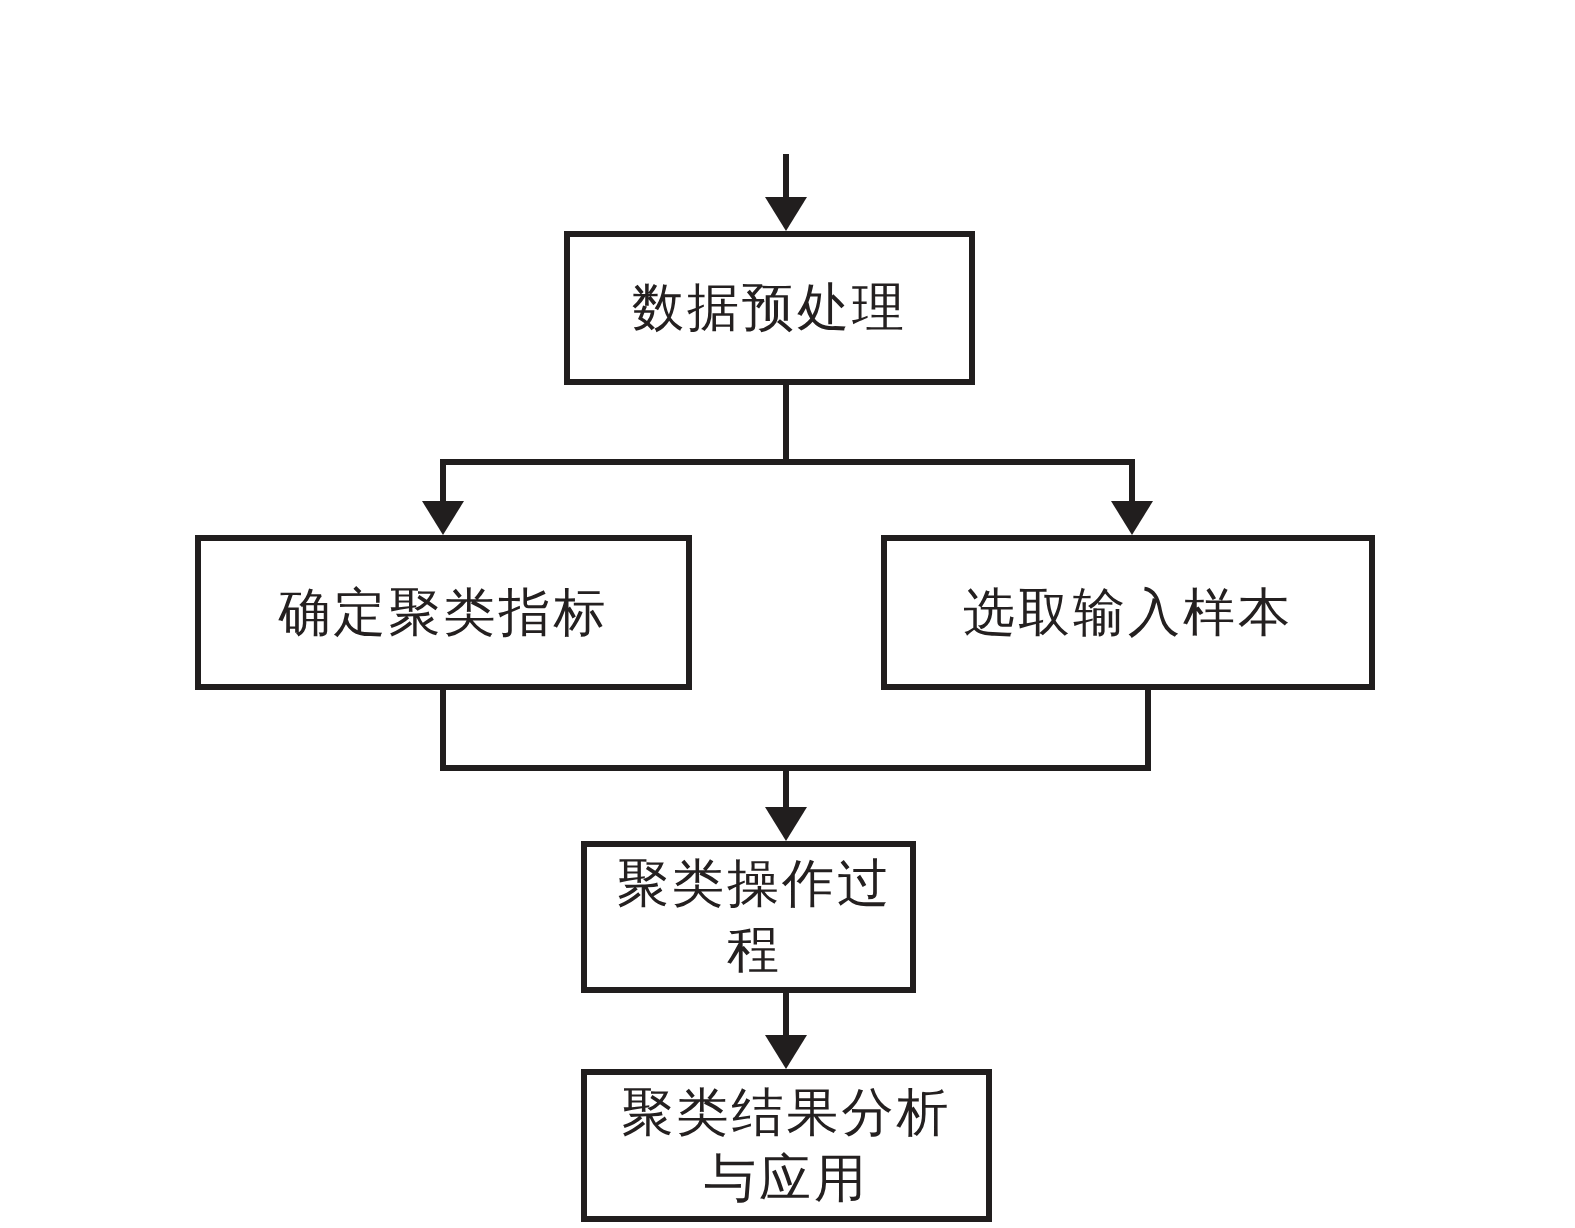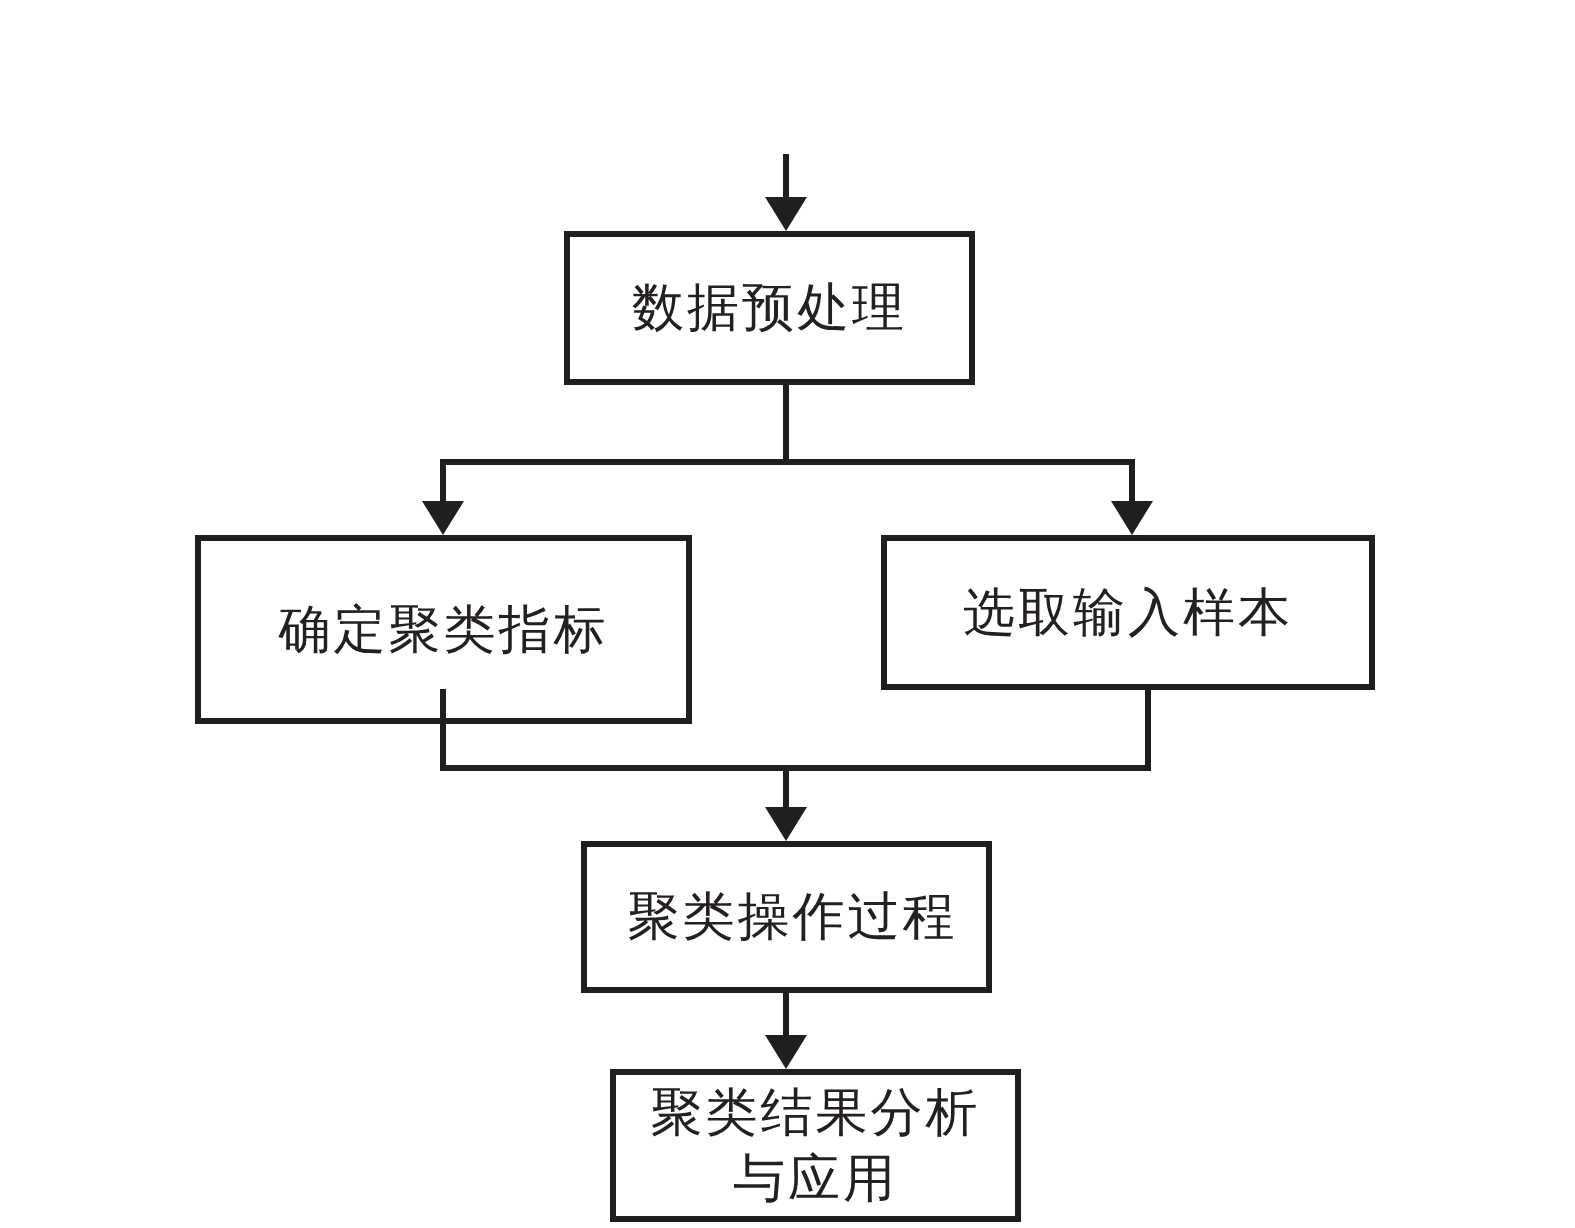--- a/index.html
+++ b/index.html
@@ -41,24 +41,24 @@
     width: 0;
     height: 0;
     border-left: 21px solid transparent;
     border-right: 21px solid transparent;
     border-top: 34px solid #211e1e;
   }
 
   
   .n1 { left: 581px; top: 5px;    width: 411px; height: 150px; }
   .n2 { left: 564px; top: 231px;  width: 411px; height: 154px; }
-  .n3 { left: 195px; top: 535px;  width: 497px; height: 189px; }
+  .n3 { left: 195px; top: 535px;  width: 497px; height: 155px; }
   .n4 { left: 881px; top: 535px;  width: 494px; height: 155px; }
-  .n5 { left: 581px; top: 841px;  width: 411px; height: 152px; padding-left: 12px; }
-  .n6 { left: 610px; top: 1069px; width: 411px; height: 153px; }
+  .n5 { left: 581px; top: 841px;  width: 335px; height: 152px; padding-left: 12px; }
+  .n6 { left: 581px; top: 1069px; width: 411px; height: 153px; }
 
   
   .c1-shaft   { left: 783px;  top: 154px; width: 6px;   height: 50px; }
   .c1-head    { left: 765px;  top: 197px; }
 
   .c2-stem    { left: 783px;  top: 384px; width: 6px;   height: 78px; }
   .c2-hsplit  { left: 440px;  top: 459px; width: 695px; height: 6px;  }
   .c2-ldrop   { left: 440px;  top: 459px; width: 6px;   height: 48px; }
   .c2-lhead   { left: 422px;  top: 501px; }
   .c2-rdrop   { left: 1129px; top: 459px; width: 6px;   height: 48px; }

